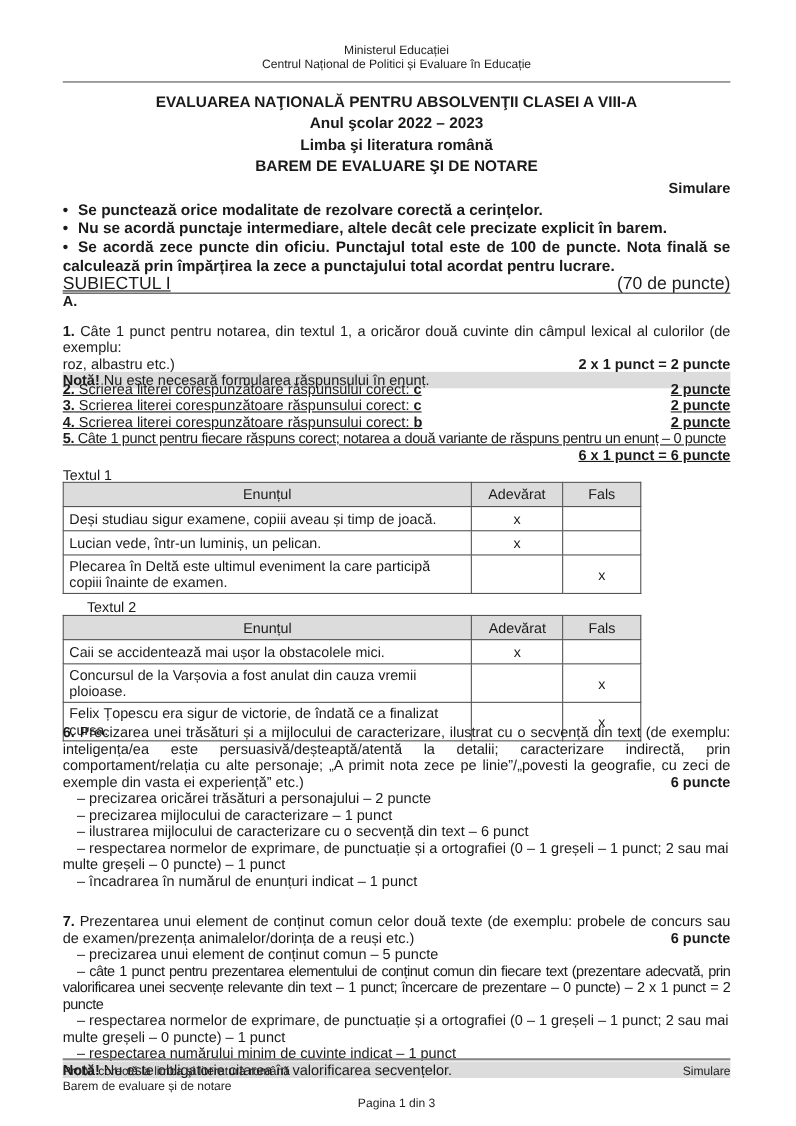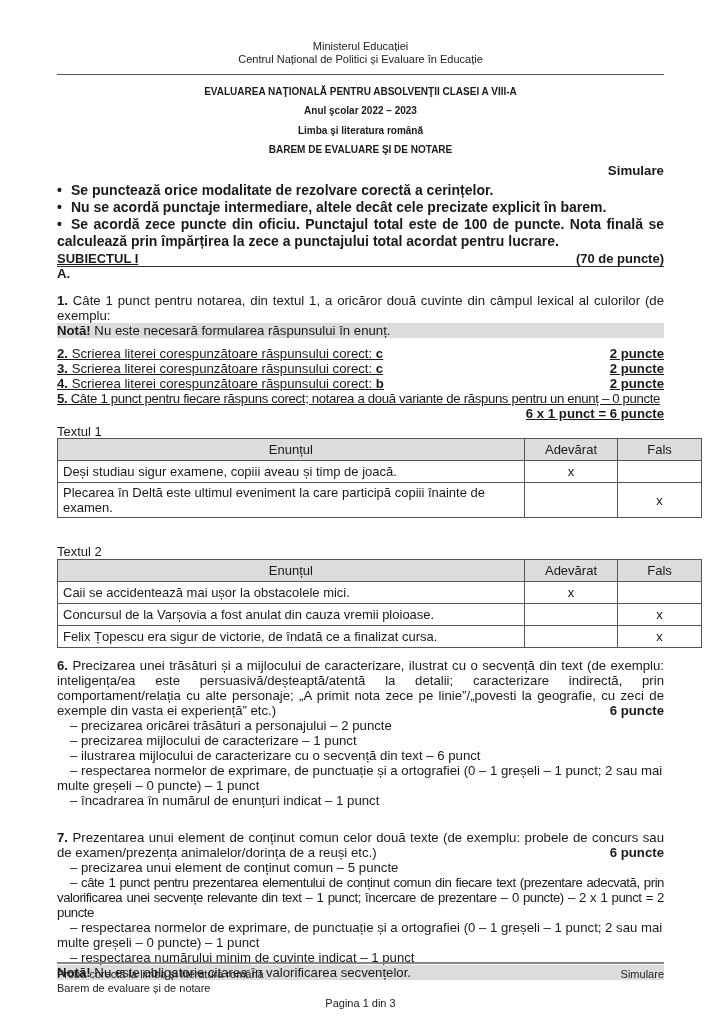--- a/index.html
+++ b/index.html
@@ -10,37 +10,37 @@
     font-size: 13.2px;
     line-height: 15px;
     position: relative;
     overflow: hidden;
   }
   .page { position: absolute; left: 57px; top: 0; width: 607px; }
   .hdr { text-align: center; font-size: 11px; line-height: 13px; color: #222; }
   .hdr1 { position: absolute; top: 40px; left: 0; width: 607px; }
   .hdr2 { position: absolute; top: 53px; left: 0; width: 607px; }
   .hdr-rule { position: absolute; top: 74px; left: 0; width: 607px; height: 1px; background: #555; }
-  .title { position: absolute; left: 0; width: 607px; text-align: center; font-weight: bold; font-size: 10px; line-height: 16px; }
+  .title { position: absolute; left: 0; width: 607px; text-align: center; font-weight: bold; font-size: 14px; line-height: 16px; }
   .t1 { top: 84px; } .t2 { top: 103px; } .t3 { top: 123px; } .t4 { top: 142px; }
   .simulare { position: absolute; top: 163px; right: 0; font-weight: bold; font-size: 13.3px; }
   .bullets { position: absolute; top: 182px; left: 0; width: 607px; font-weight: bold; font-size: 14px; line-height: 17px; }
   .bullet { display: block; text-align: justify; }
   .bullet .dot { display: inline-block; width: 14px; }
-  .subj { position: absolute; top: 251px; left: 0; width: 607px; font-weight: bold; font-size: 13px; border-bottom: 1.5px solid #333; height: 16px; }
+  .subj { position: absolute; top: 251px; left: 0; width: 607px; font-weight: normal; font-size: 16px; border-bottom: 1.5px solid #333; height: 16px; }
   .subj .l { text-decoration: underline; position: absolute; left: 0; }
   .subj .r { position: absolute; right: 0; }
   .seca { position: absolute; top: 266px; left: 0; font-weight: bold; }
   .blk { position: absolute; left: 0; width: 607px; }
   .row { display: flex; justify-content: space-between; }
   .b { font-weight: bold; }
   .i { }
   .note { background: #dcdcdc; }
   .tlabel { position: absolute; left: 0; font-size: 13px; }
-  table.tf { position: absolute; left: 0; width: 645px; border-collapse: collapse; font-size: 13px; }
+  table.tf { position: absolute; left: 0; width: 526px; border-collapse: collapse; font-size: 13px; }
   table.tf th, table.tf td { border: 1px solid #555; padding: 2px 5px; line-height: 15px; vertical-align: middle; }
   table.tf th { background: #dcdcdc; font-weight: normal; text-align: center; height: 22px; }
   table.tf td { height: 22px; }
   table.tf td.c { text-align: center; }
   .col1 { width: 440px; } .col2 { width: 88px; } .col3 { width: 79px; }
   .ind { padding-left: 13px; }
   .foot-rule { position: absolute; top: 962px; left: 0; width: 607px; height: 2px; background: #888; }
   .foot { position: absolute; font-size: 11px; line-height: 13px; color: #222; }
 </style>
 </head>
@@ -68,20 +68,24 @@
   <div class="subj">
     <span class="l">SUBIECTUL I</span>
     <span class="r">(70 de puncte)</span>
   </div>
   <div class="seca">A.</div>
 
   <div class="blk" style="top:293px;">
     <div style="text-align:justify;">
       <span class="b">1.</span><span> Câte 1 punct pentru notarea, din textul 1, a oricăror două cuvinte din câmpul lexical al </span><span class="i">culorilor</span><span> (de exemplu: </span>
     </div>
+    <div class="row">
+      <span><span class="i">roz</span><span>, </span><span class="i">albastru</span><span> etc.)</span></span>
+      <span class="b">2 x 1 punct = 2 puncte</span>
+    </div>
     <div class="note"><span class="b">Notă!</span><span> Nu este necesară formularea răspunsului în enunț.</span></div>
   </div>
 
   <div class="blk" style="top:346px;text-decoration:underline;">
     <div class="row">
       <span><span class="b">2.</span><span> Scrierea literei corespunzătoare răspunsului corect: </span><span class="b">c</span></span>
       <span class="b">2 puncte</span>
     </div>
     <div class="row">
       <span><span class="b">3.</span><span> Scrierea literei corespunzătoare răspunsului corect: </span><span class="b">c</span></span>
@@ -104,28 +108,33 @@
       <th class="col1">Enunțul</th>
       <th class="col2">Adevărat</th>
       <th class="col3">Fals</th>
     </tr>
     <tr>
       <td>Deși studiau sigur examene, copiii aveau și timp de joacă.</td>
       <td class="c">x</td>
       <td class="c"></td>
     </tr>
     <tr>
+      <td>Lucian vede, într-un luminiș, un pelican.</td>
+      <td class="c">x</td>
+      <td class="c"></td>
+    </tr>
+    <tr>
       <td>Plecarea în Deltă este ultimul eveniment la care participă copiii înainte de examen.</td>
       <td class="c"></td>
       <td class="c">x</td>
     </tr>
   </tbody>
     </table>
 
-  <div class="tlabel" style="top:544px;">Textul 2</div>
+  <div class="tlabel" style="top:544px;margin-left:22px;">Textul 2</div>
   <table class="tf" style="top:559px;">
     <tbody>
         <tr>
       <th class="col1">Enunțul</th>
       <th class="col2">Adevărat</th>
       <th class="col3">Fals</th>
     </tr>
     <tr>
       <td>Caii se accidentează mai ușor la obstacolele mici.</td>
       <td class="c">x</td>

